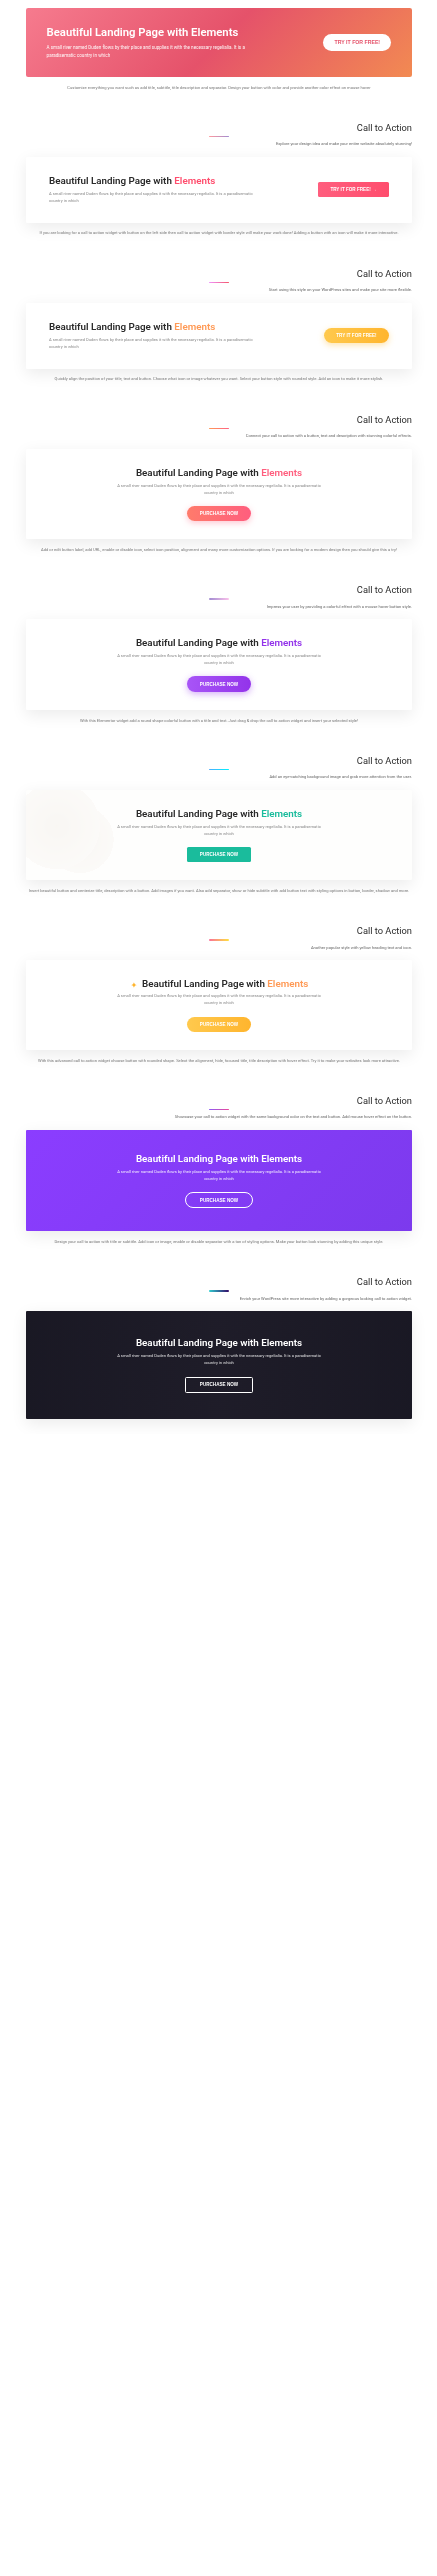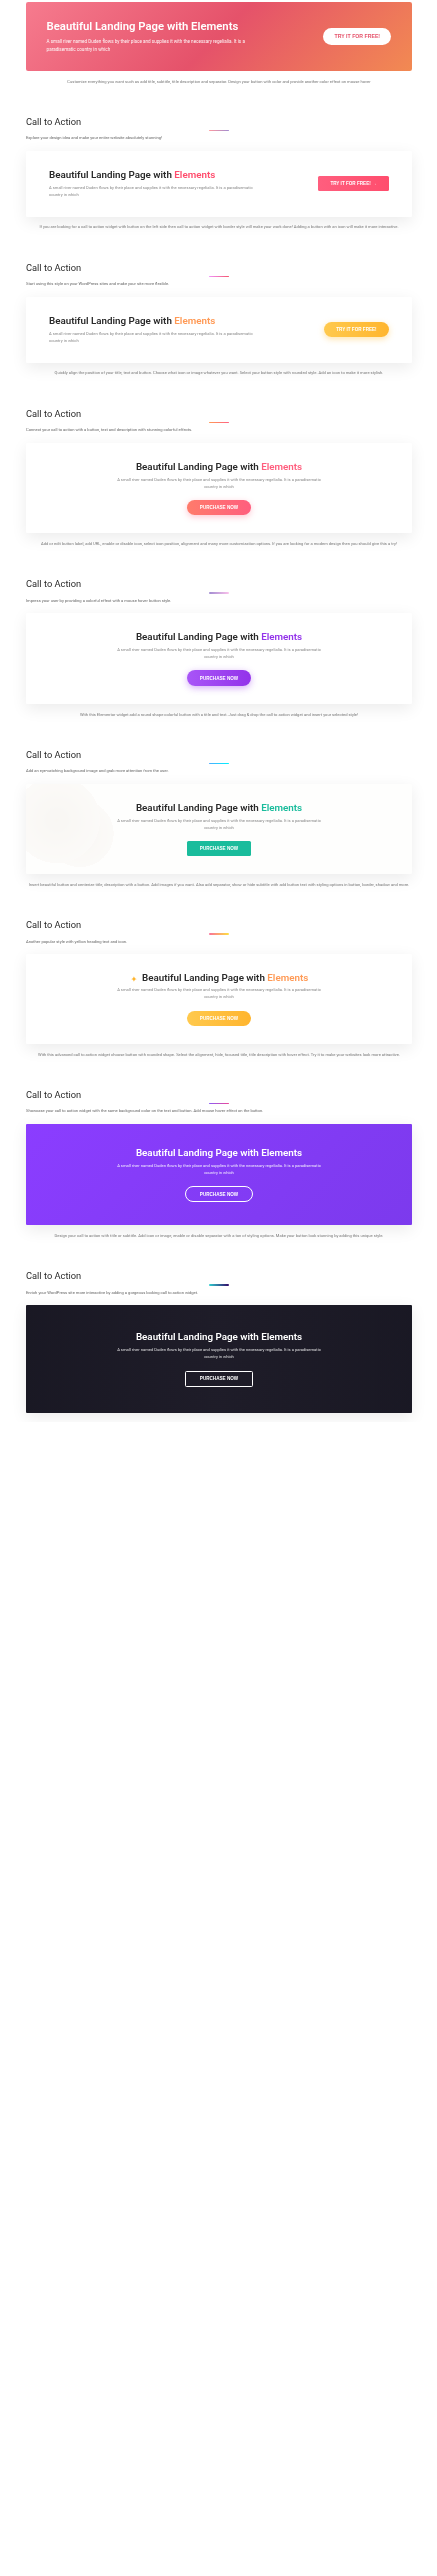--- a/index.html
+++ b/index.html
@@ -1,29 +1,29 @@
 <!DOCTYPE html>
 <html style="font-size:8.2px"><head>
 <meta charset="utf-8">
 <style>
 * { margin: 0; padding: 0; box-sizing: border-box; }
 body { font-family: -apple-system, BlinkMacSystemFont, "Segoe UI", Roboto, sans-serif; background: #fff; color: #333; width: 438px; margin: 0 auto; }
-.container { padding: 2px 26px; }
+.container { padding: 8px 26px; }
 
 
 .hero { background: linear-gradient(135deg, #f67b8e 0%, #e5526a 50%, #f28a52 100%); border-radius: 2.1px; padding: 18px 20.6px; display: flex; justify-content: space-between; align-items: center; color: #fff; }
 .hero-left { flex: 1; }
 .hero-title { font-size: 11.3px; font-weight: 600; margin-bottom: 5.2px; }
 .hero-desc { font-size: 4.6px; line-height: 1.6; opacity: 0.95; max-width: 216px; }
 .hero-btn { background: #fff; color: #e5526a; padding: 5.2px 11.3px; border-radius: 10.3px; font-size: 5.2px; font-weight: 700; border: none; cursor: pointer; }
 
 .caption { text-align: center; font-size: 4.1px; color: #777; margin: 7.7px 0 31px; line-height: 1.5; }
 
 
-.section-header { text-align: left; margin-bottom: 10.3px; }
+.section-header { text-align: right; margin-bottom: 10.3px; }
 .section-title { font-size: 9.3px; color: #2a2a2a; font-weight: 400; margin-bottom: 3.1px; }
 .section-underline { width: 20.6px; height: 1.5px; margin: 0 auto 4.1px; border-radius: 1px; }
 .u1 { background: linear-gradient(90deg, #ff9a9e, #a18cd1); }
 .u2 { background: linear-gradient(90deg, #f093fb, #f5576c); }
 .u3 { background: linear-gradient(90deg, #ff9a56, #ff6384); }
 .u4 { background: linear-gradient(90deg, #a18cd1, #fbc2eb); }
 .u5 { background: linear-gradient(90deg, #4facfe, #00f2fe); }
 .u6 { background: linear-gradient(90deg, #fa709a, #fee140); }
 .u7 { background: linear-gradient(90deg, #8b5cf6, #ec4899); }
 .u8 { background: linear-gradient(90deg, #30cfd0, #330867); }

